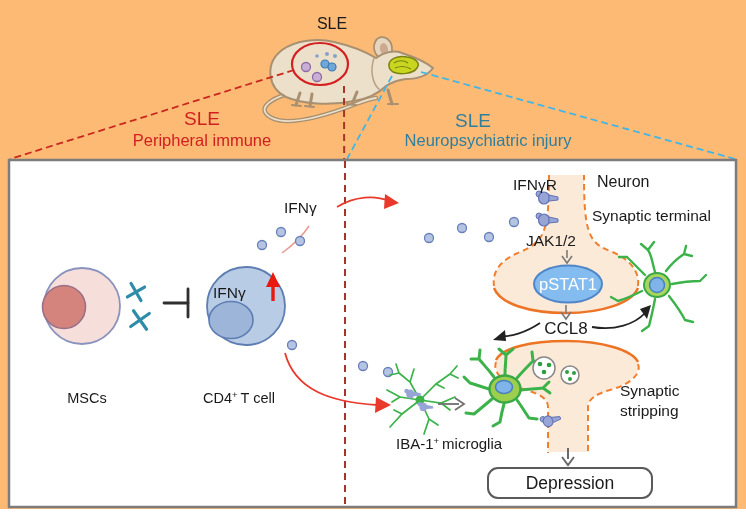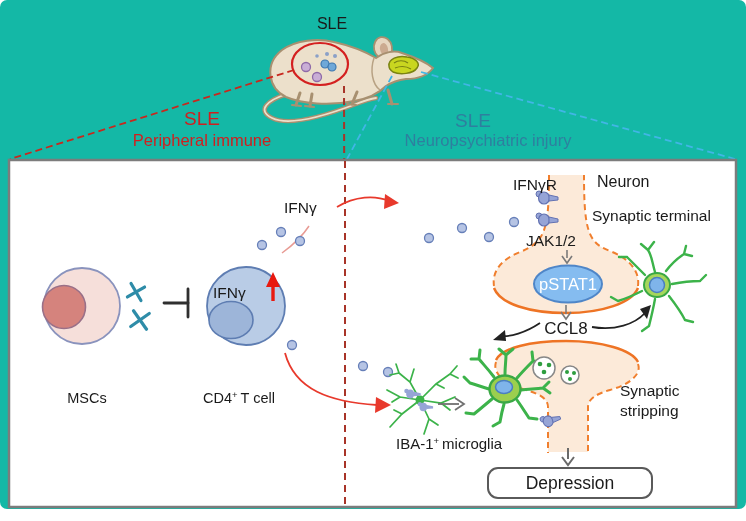--- a/index.html
+++ b/index.html
@@ -1,17 +1,17 @@
 <!DOCTYPE html>
 <html><head>
 <meta charset="utf-8">
 <style>
   html,body{margin:0;padding:0;background:#ffffff;}
-  .fig-wrap{position:relative;width:746px;height:509px;background:#14b8a6;overflow:hidden;
-            font-family:"Liberation Sans", sans-serif;border-radius:7px;}
+  .fig-wrap{position:relative;width:746px;height:509px;background:#fdba74;overflow:hidden;
+            font-family:"Liberation Sans", sans-serif;}
   svg text{font-family:"Liberation Sans", sans-serif;}
 </style>
 </head>
 <body>
 
 <div class="fig-wrap">
 <svg width="746" height="521" viewBox="0 0 746 521">
 
   <g>
 

